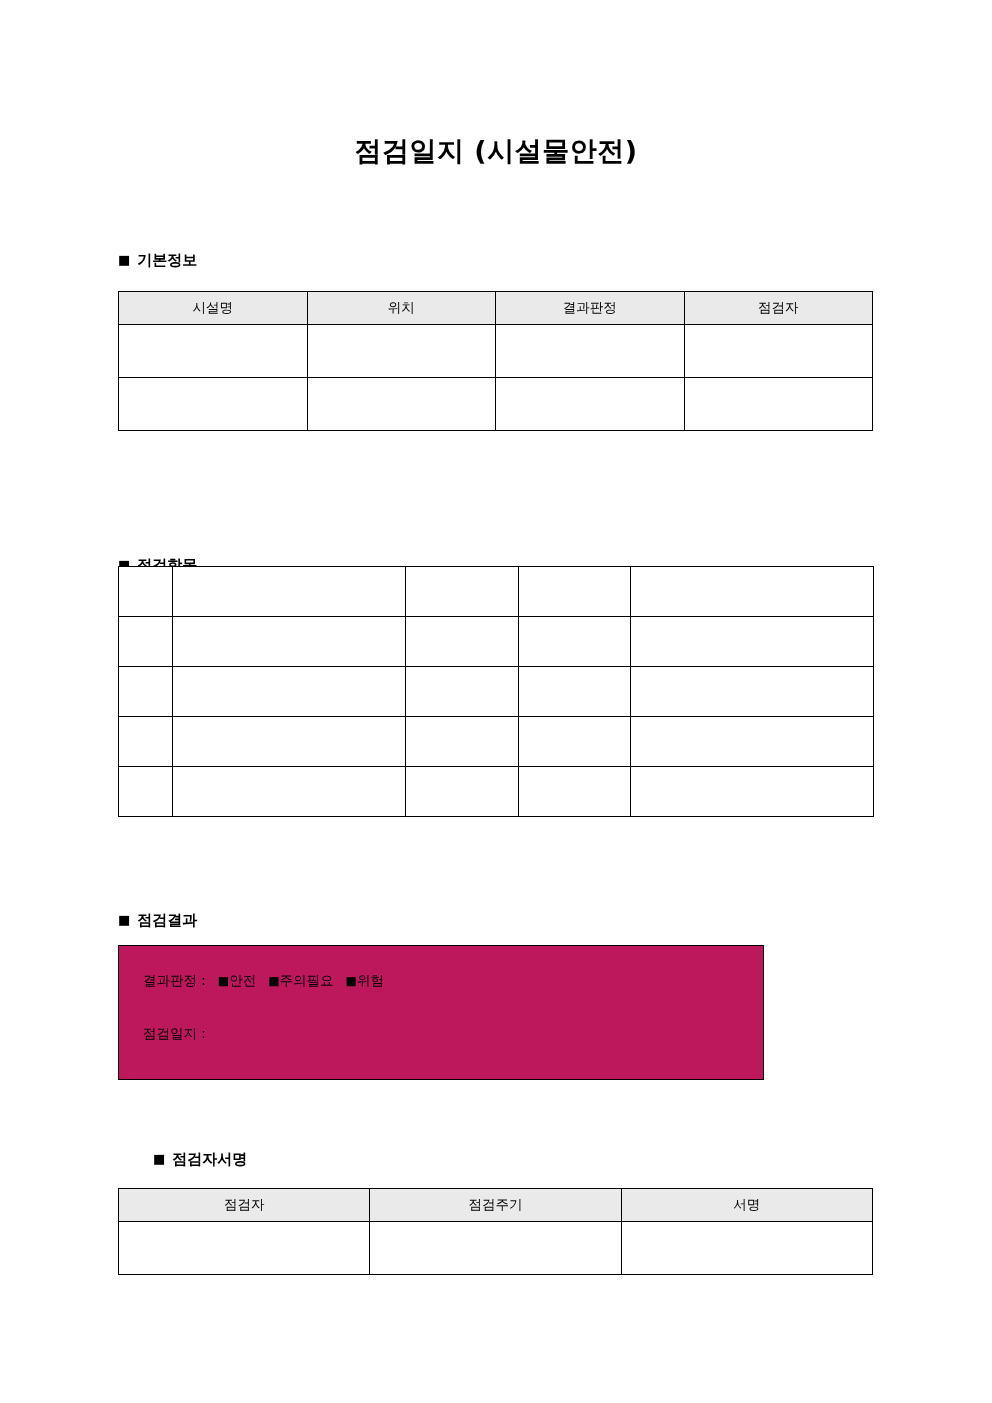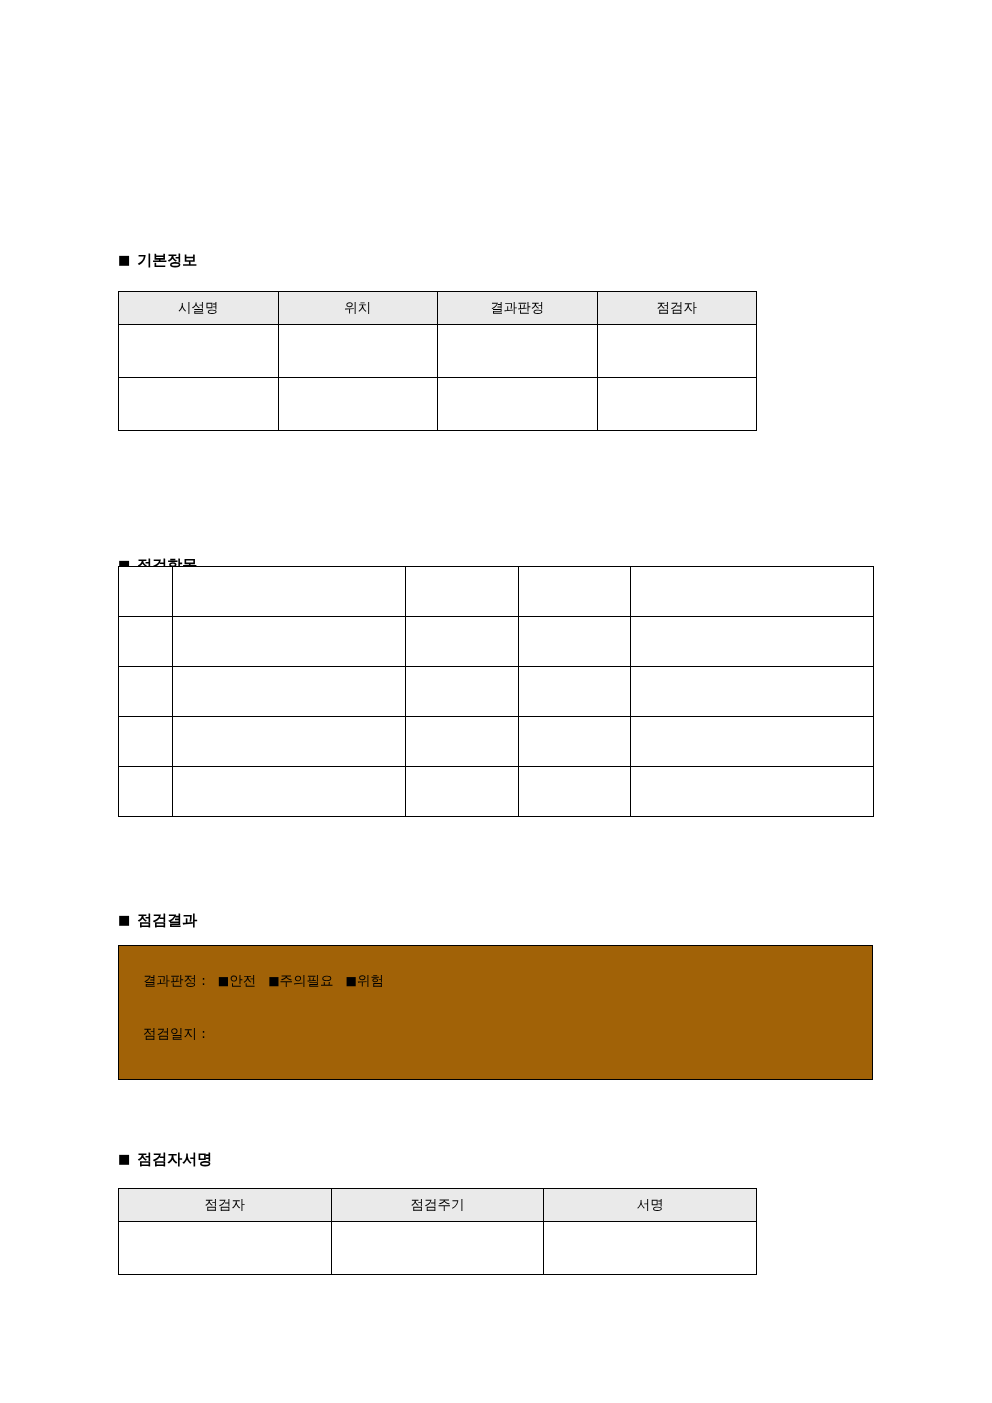--- a/index.html
+++ b/index.html
@@ -49,27 +49,27 @@
   .section-heading .marker {
     font-size: 13px;
     margin-right: 7px;
     position: relative;
     top: -1px;
   }
 
   #heading-basic  { top: 253px; }
   #heading-items  { top: 558px; }
   #heading-result { top: 913px; text-align: center; }
-  #heading-sign   { top: 1152px; }
+  #heading-sign   { top: 1152px; margin-left: 35px; }
 
   
   table.doc-table {
     position: absolute;
     left: 118px;
-    width: 639px;
+    width: 755px;
     border-collapse: collapse;
     table-layout: fixed;
     font-size: 13.5px;
   }
   table.doc-table td {
     border: 1px solid #000000;
     text-align: center;
     vertical-align: middle;
     padding: 0;
     line-height: 1.3;
@@ -94,25 +94,25 @@
   
   #table-sign { top: 1188px; }
   #table-sign col { width: 33.3333%; }
   #table-sign td.blank { height: 52px; }
 
   
   #result-box {
     position: absolute;
     left: 118px;
     top: 945px;
-    width: 755px;
+    width: 646px;
     height: 135px;
     box-sizing: border-box;
     border: 1px solid #000000;
-    background: #a16207;
+    background: #be185d;
   }
   .result-line {
     position: absolute;
     left: 24px;
     font-size: 13.5px;
     white-space: nowrap;
     line-height: 1;
   }
   #result-verdict-line { top: 28px; }
   #result-notes-line   { top: 81px; }
@@ -125,20 +125,21 @@
   }
   .verdict-box {
     font-size: 12px;
   }
 </style>
 </head>
 <body>
 
 <div class="page">
 
+  <div class="doc-title">점검일지 (시설물안전)</div>
 
   <div class="section-heading" id="heading-basic">
     <span class="marker">■</span><span>기본정보</span>
   </div>
 
   <table class="doc-table" id="table-basic">
     <colgroup>
         <col>
         <col>
         <col>

